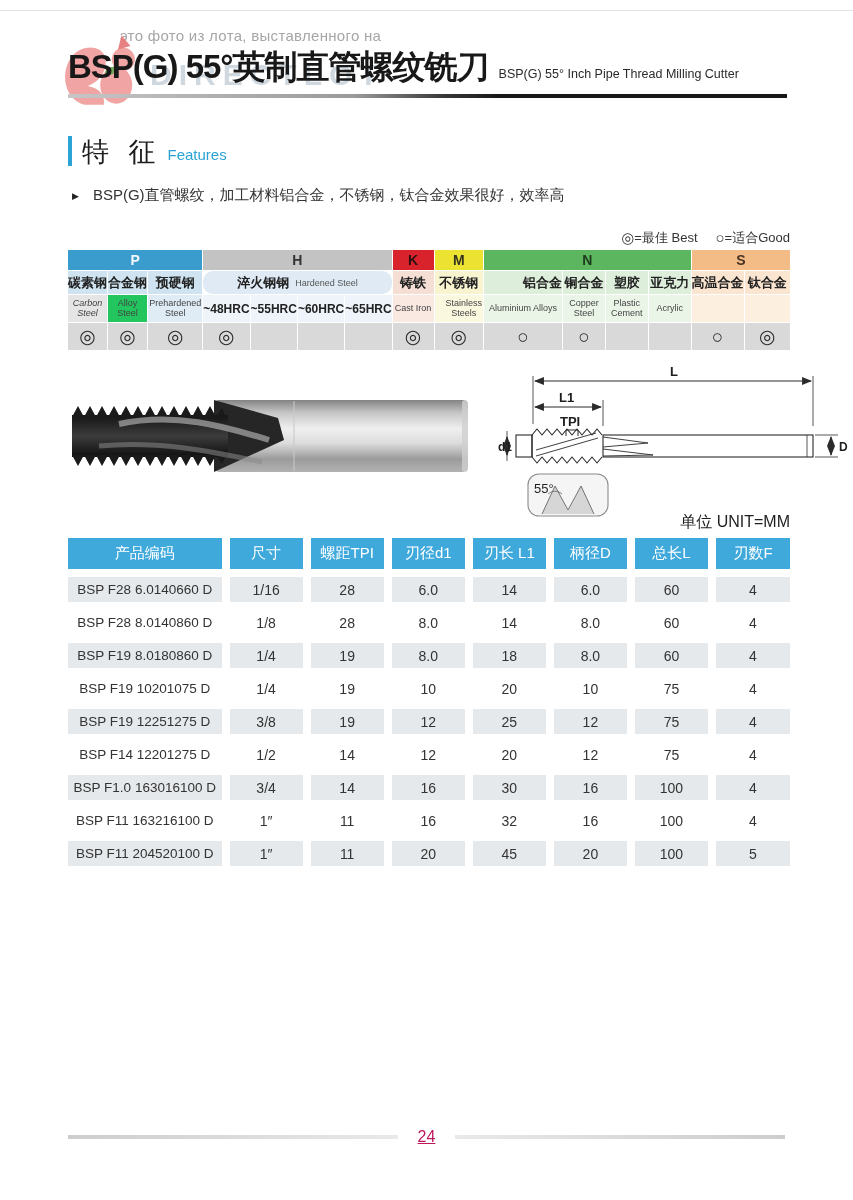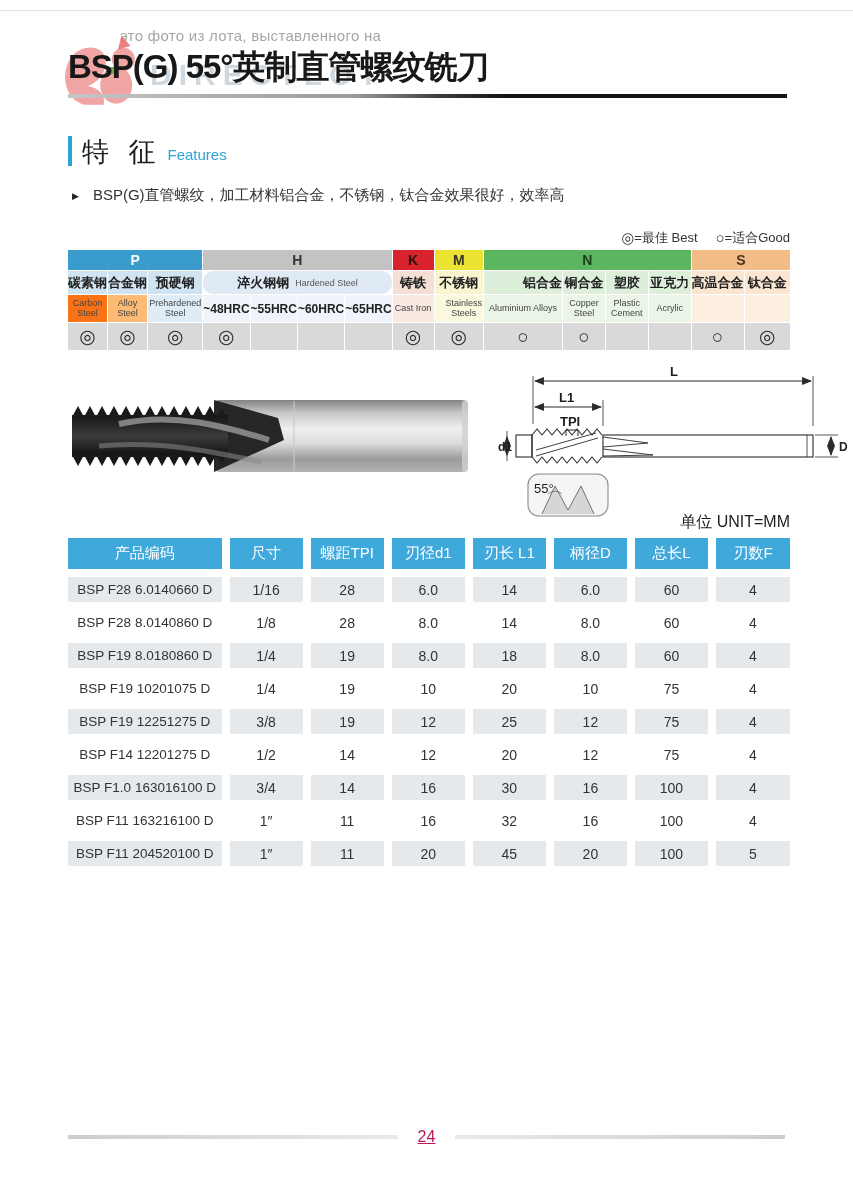--- a/index.html
+++ b/index.html
@@ -82,20 +82,21 @@
   <path d="M30,84 C8,78 2,48 16,30 C28,15 52,17 54,33 C56,47 46,59 34,63 C46,65 54,73 52,84 Z" fill="#ef9a9a" opacity="0.9"></path>
   <ellipse cx="66" cy="62" rx="18" ry="21" fill="#ef9a9a" opacity="0.9"></ellipse>
   <circle cx="74" cy="33" r="13" fill="#ef9a9a" opacity="0.9"></circle>
   <path d="M68,22 L72,6 L82,18 Z" fill="#e57373" opacity="0.9"></path>
   <ellipse cx="60" cy="46" rx="7" ry="4" fill="#66a653" opacity="0.9" transform="rotate(-25 60 46)"></ellipse>
   <circle cx="78" cy="31" r="2" fill="#ffffff"></circle>
 </svg>
 
 <div class="abs header-row">
   <div class="title">BSP(G) 55°英制直管螺纹铣刀</div>
+  <div class="subtitle">BSP(G) 55°  Inch  Pipe  Thread  Milling  Cutter</div>
 </div>
 <div class="abs title-rule"></div>
 
 <div class="abs features">
   <div class="accent-bar"></div>
   <div class="feat-cn">特 征</div>
   <div class="feat-en">Features</div>
 </div>
 <div class="abs bullet-line">
   <span class="bullet-tri">▶</span>
@@ -121,22 +122,22 @@
       <span class="sub-en">Hardened Steel</span>
     </div>
     <div class="mt-cn" style="background: rgb(245, 222, 212); grid-area: 2 / 8;">铸铁</div>
     <div class="mt-cn" style="background: rgb(248, 244, 208); grid-area: 2 / 9;">不锈钢</div>
     <div class="mt-cn" style="background: rgb(221, 239, 219); grid-area: 2 / 10; padding-left: 39px;">铝合金</div>
     <div class="mt-cn" style="background: rgb(221, 239, 219); grid-area: 2 / 11;">铜合金</div>
     <div class="mt-cn" style="background: rgb(221, 239, 219); grid-area: 2 / 12;">塑胶</div>
     <div class="mt-cn" style="background: rgb(221, 239, 219); grid-area: 2 / 13;">亚克力</div>
     <div class="mt-cn" style="background: rgb(250, 229, 209); grid-area: 2 / 14;">高温合金</div>
     <div class="mt-cn" style="background: rgb(250, 229, 209); grid-area: 2 / 15;">钛合金</div>
-    <div class="mt-en" style="background: #f97316; grid-area: 3 / 1;">Carbon Steel</div>
-    <div class="mt-en" style="background: #fdba74; grid-area: 3 / 2; text-align: center;">Alloy Steel</div>
+    <div class="mt-en" style="background: #e5e5e5; grid-area: 3 / 1; font-style: italic;">Carbon Steel</div>
+    <div class="mt-en" style="background: #22c55e; grid-area: 3 / 2; text-align: center;">Alloy Steel</div>
     <div class="mt-en" style="background: rgb(223, 236, 245); grid-area: 3 / 3;">Prehardened Steel</div>
     <div class="mt-hrc" style="background: rgb(238, 244, 250); grid-area: 3 / 4;">~48HRC</div>
     <div class="mt-hrc" style="background: rgb(238, 244, 250); grid-area: 3 / 5;">~55HRC</div>
     <div class="mt-hrc" style="background: rgb(238, 244, 250); grid-area: 3 / 6;">~60HRC</div>
     <div class="mt-hrc" style="background: rgb(238, 244, 250); grid-area: 3 / 7;">~65HRC</div>
     <div class="mt-en" style="background: rgb(249, 233, 225); grid-area: 3 / 8;">Cast Iron</div>
     <div class="mt-en" style="background: rgb(251, 248, 224); grid-area: 3 / 9; padding-left: 11px;">Stainless Steels</div>
     <div class="mt-en" style="background: rgb(234, 245, 232); grid-area: 3 / 10;">Aluminium Alloys</div>
     <div class="mt-en" style="background: rgb(234, 245, 232); grid-area: 3 / 11;">Copper Steel</div>
     <div class="mt-en" style="background: rgb(234, 245, 232); grid-area: 3 / 12;">Plastic Cement</div>

